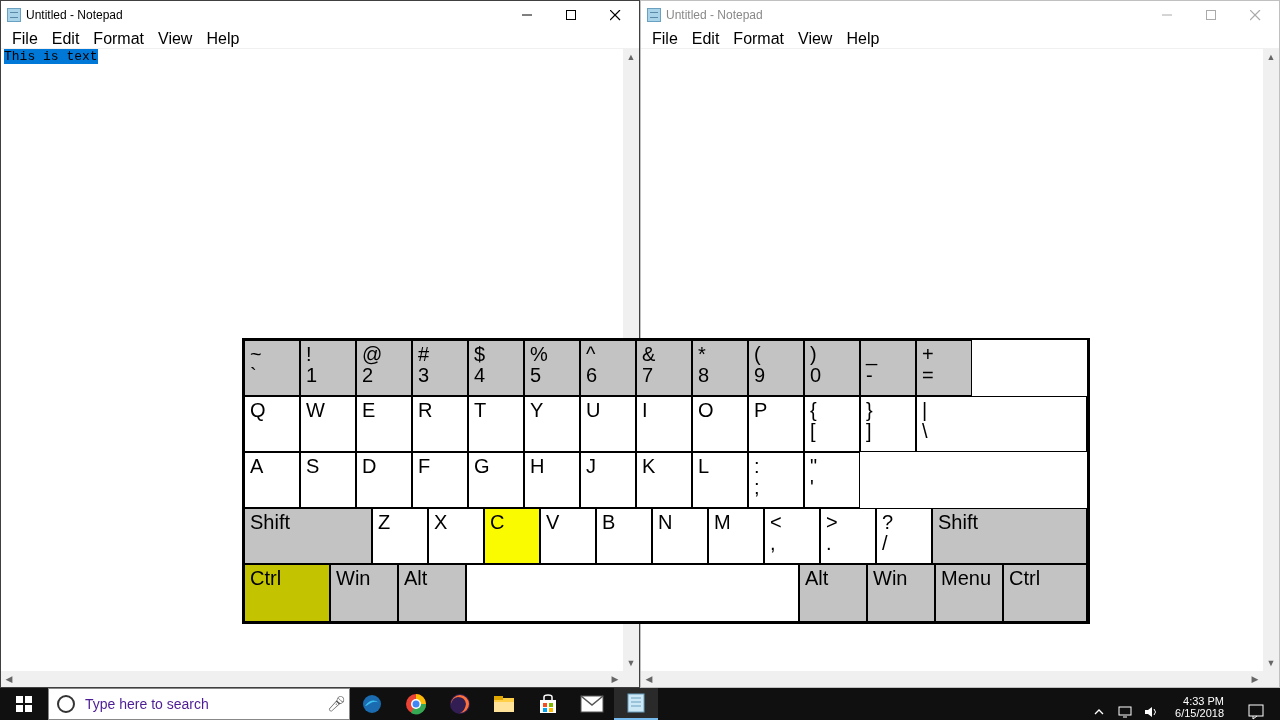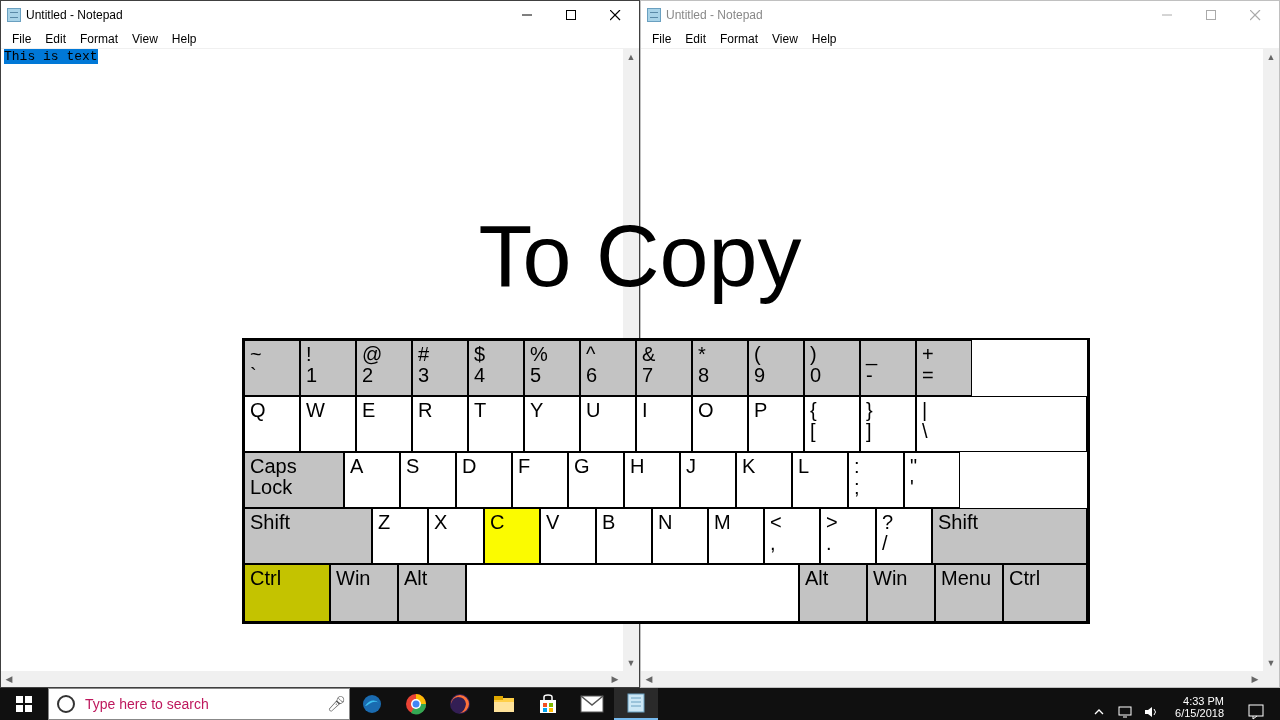--- a/index.html
+++ b/index.html
@@ -15,21 +15,21 @@
 .titlebar .icon { width: 14px; height: 14px; background: #a8d3e8; border: 1px solid #6aa0c0; margin-right: 5px; display: inline-block; position:relative; }
 .titlebar .icon:before { content:""; position:absolute; left:2px; top:3px; right:2px; border-top:1px solid #5a8aa8; border-bottom:1px solid #5a8aa8; height:4px;}
 .titlebar .title { flex: 1; color: #000; font-size: 12px; }
 .window.right .title { color: #888; }
 .winbtns { display: flex; height: 100%; }
 .winbtn { width: 44px; display: flex; align-items: center; justify-content: center; font-size: 12px; }
 .winbtn svg { display:block; }
 .window.right .winbtn svg { stroke: #aaa; }
 
 .menubar { height: 20px; display: flex; align-items: center; padding: 0 4px; background: #fff; border-bottom: 1px solid #f0f0f0; gap: 0; }
-.menubar span { padding: 1px 7px; font-size: 12px; }
+.menubar span { padding: 1px 7px; font-size: 16px; }
 
 .editor { position: absolute; left: 1px; right: 16px; top: 48px; bottom: 16px; background: #fff; font-family: Consolas, "Courier New", monospace; font-size: 13px; padding: 0 2px; overflow: hidden; }
 .sel { background: #0078d7; color: #000000; }
 
 .scrollbar-v { position: absolute; right: 0; top: 48px; bottom: 16px; width: 16px; background: #f0f0f0; }
 .scrollbar-v .arrow { height: 16px; display:flex; align-items:center; justify-content:center; color:#666; font-size:9px;}
 .scrollbar-v .arrow.up { position:absolute; top:0; left:0; right:0;}
 .scrollbar-v .arrow.down { position:absolute; bottom:0; left:0; right:0;}
 .scrollbar-h { position: absolute; left: 0; right: 16px; bottom: 0; height: 16px; background: #f0f0f0; }
 .scrollbar-h .arrow { width:16px; height:16px; display:flex; align-items:center; justify-content:center; color:#666; font-size:9px;}
@@ -48,21 +48,21 @@
 .key.gray { background: #c3c3c3; }
 .key.yellow { background: #fbfb00; }
 .key.yellowdark { background: #c4c300; }
 
 .taskbar { position: absolute; left: 0; right: 0; bottom: 0; height: 32px; background: #101010; display: flex; align-items: stretch; color: #fff; font-size: 12px; }
 .tb-item { display: flex; align-items: center; justify-content: center; height: 100%; }
 .start { width: 48px; }
 .start svg { width:16px; height:16px; }
 .searchbox { width: 302px; background: #fff; color: #666; display: flex; align-items: center; padding: 0 8px; gap: 10px; border:1px solid #888;}
 .searchbox .cortana { width:18px; height:18px; border:2px solid #333; border-radius:50%; }
-.searchbox .txt { flex:1; font-size:14px; color:#be185d; }
+.searchbox .txt { flex:1; font-size:14px; color:#4c1d95; }
 .searchbox .mic { width:14px; height:18px; color:#555; font-size:15px; }
 .app-icon { width: 44px; display:flex; align-items:center; justify-content:center; }
 .app-icon .ico { width:24px; height:24px; display:flex; align-items:center; justify-content:center; }
 .taskbar .spacer { flex: 1; }
 .tray { display:flex; align-items:flex-end; gap:10px; padding:0 8px; color:#fff; }
 .tray .clock { text-align:right; font-size:11px; line-height:1.15; padding:0 6px;}
 .tray-ico { width:16px; height:16px; display:flex; align-items:center; justify-content:center; }
 .notif { width:32px; display:flex; align-items:center; justify-content:center; border-left:0; }
 </style>
 </head>
@@ -147,21 +147,20 @@
         <div class="arrow up">▲</div>
         <div class="arrow down">▼</div>
       </div>
     <div class="scrollbar-h">
         <div class="arrow left">◀</div>
         <div class="arrow right">▶</div>
       </div>
     <div class="corner"></div>
   </div>
 
-  <div class="overlay-title">To Copy</div>
 
   <div class="keyboard">
     <div class="krow" id="krow1">
         <div class="key gray" style="width:56px">
           <span class="upper">~</span>
           <span class="lower">`</span>
         </div>
         <div class="key gray" style="width:56px">
           <span class="upper">!</span>
           <span class="lower">1</span>
@@ -249,23 +248,20 @@
         <div class="key " style="width:56px">
           <span class="upper">}</span>
           <span class="lower">]</span>
         </div>
         <div class="key " style="width: 56px; flex: 1 1 0%;">
           <span class="upper">|</span>
           <span class="lower">\</span>
         </div>
       </div>
     <div class="krow" id="krow3">
-        <div class="key gray" style="width:100px">
-          <span>Caps Lock</span>
-        </div>
         <div class="key " style="width:56px">
           <span>A</span>
         </div>
         <div class="key " style="width:56px">
           <span>S</span>
         </div>
         <div class="key " style="width:56px">
           <span>D</span>
         </div>
         <div class="key " style="width:56px">

